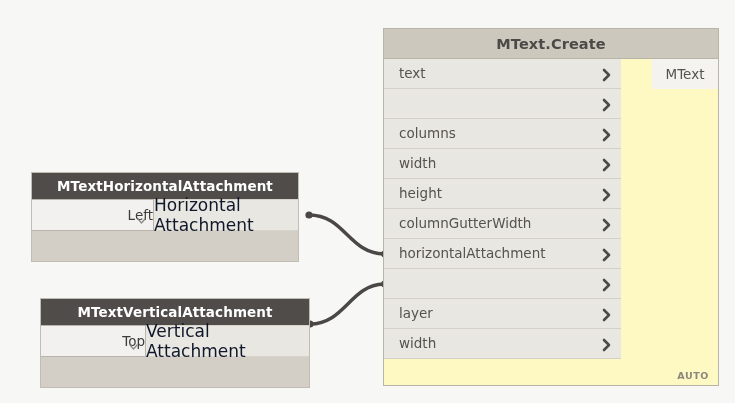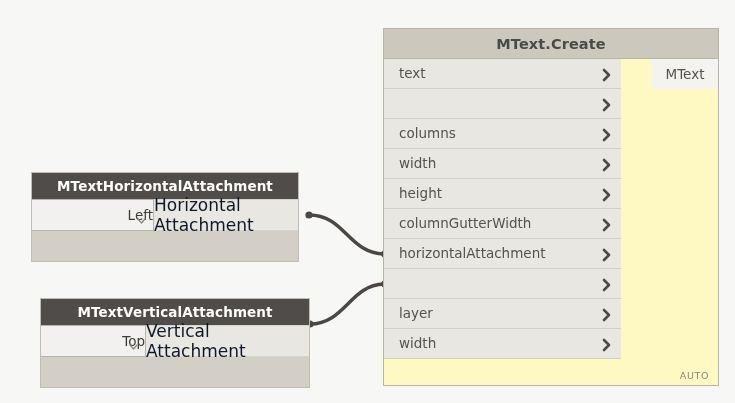--- a/index.html
+++ b/index.html
@@ -109,21 +109,21 @@
     align-items: center;
     justify-content: center;
     font-size: 13.5px;
     color: #55534e;
   }
   .auto-tag {
     position: absolute;
     right: 9px;
     bottom: 6px;
     font-size: 9.5px;
-    font-weight: normal;
+    font-weight: bold;
     letter-spacing: .6px;
     color: #8a8madjust;
     color: #8c887e;
     margin-top: 12px;
   }
 
   
   .node-small {
     background: #d3cfc6;
     border: 1px solid #c2bdb2;

